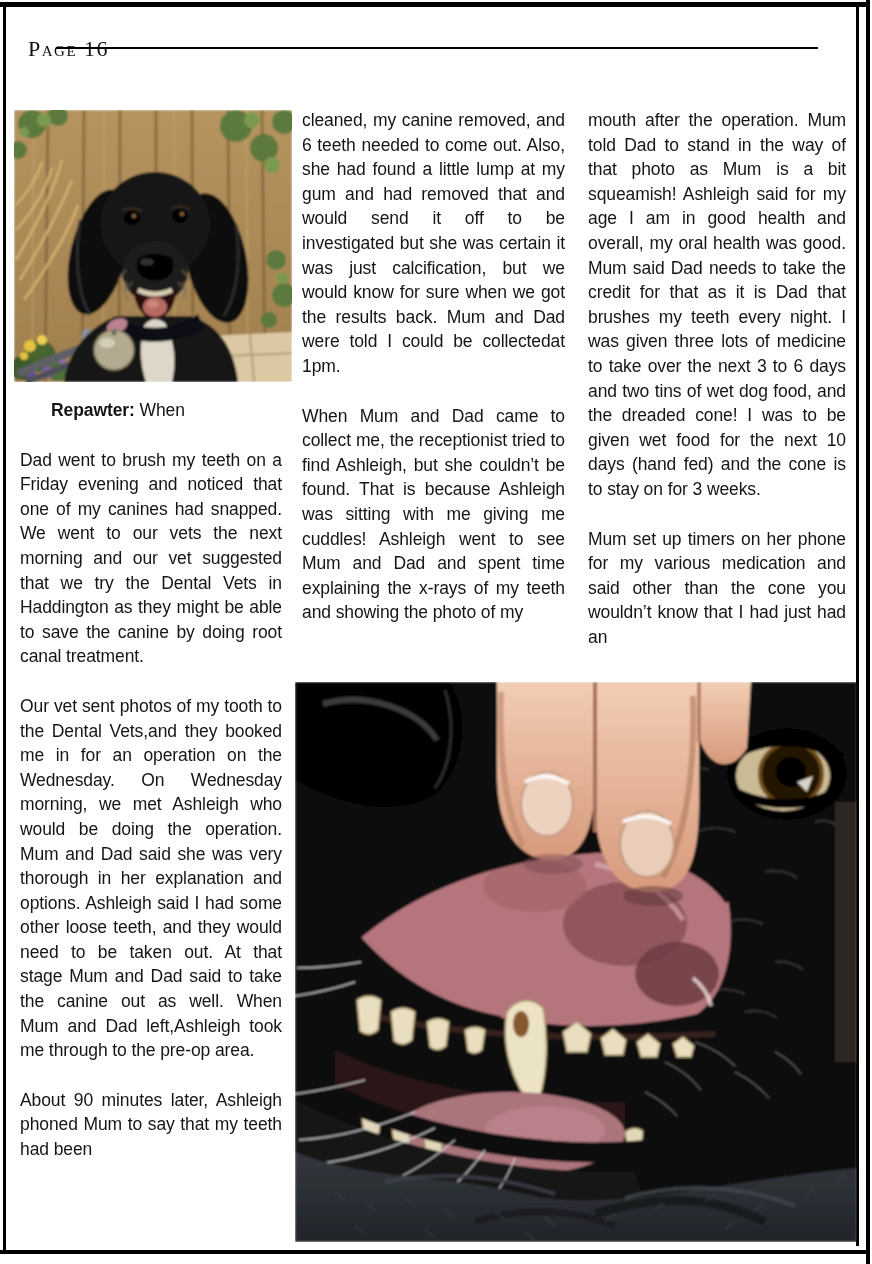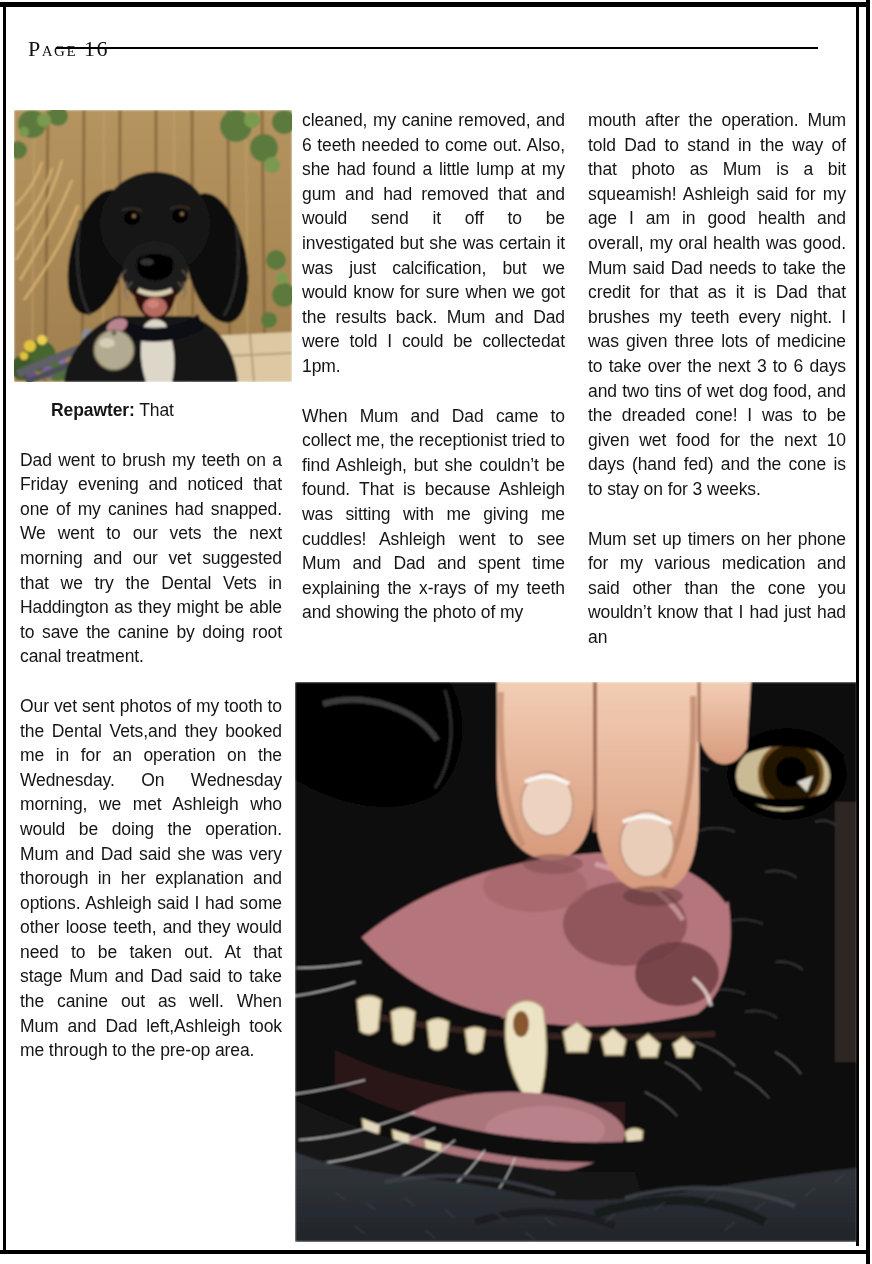--- a/index.html
+++ b/index.html
@@ -155,23 +155,24 @@
         <ellipse cx="95" cy="232" rx="8" ry="6" fill="#b08693" transform="rotate(-30 95 232)"></ellipse>
         <circle cx="100" cy="240" r="20" fill="#b2aa91"></circle>
         <circle cx="100" cy="240" r="20" fill="none" stroke="#7c7459" stroke-width="1.5"></circle>
         <ellipse cx="93" cy="233" rx="8" ry="5" fill="#d9d3bd" opacity=".85"></ellipse>
         <circle cx="100" cy="223" r="2.5" fill="#6e6650"></circle>
       </g>
     </svg>
   </figure>
 
   <div class="col" id="col1">
-    <p class="byline"><b>Repawter:</b> <span>That</span></p>
+    <p class="byline"><b>Repawter:</b> <span>When</span></p>
     <p>Dad went to brush my teeth on a Friday evening and noticed that one of my canines had snapped.  We went to our vets the next morning and our vet suggested that we try the Dental Vets in Haddington as they might be able to save the canine by doing root canal treatment.</p>
     <p>Our vet sent photos of my tooth to the Dental Vets,and they booked me in for an operation on the Wednesday.  On Wednesday morning, we met Ashleigh who would be doing the operation.  Mum and Dad said she was very thorough in her explanation and options.  Ashleigh said I had some other loose teeth, and they would need to be taken out.  At that stage Mum and Dad said to take the canine out as well.  When Mum and Dad left,Ashleigh took me through to the pre-op area.</p>
+    <p>About 90 minutes later, Ashleigh phoned Mum to say that my teeth had been</p>
   </div>
 
   <div class="col" id="col2">
     <p>cleaned, my canine removed, and 6 teeth needed to come out.  Also, she had found a little lump at my gum and had removed that and would send it off to be investigated but she was certain it was just calcification, but we would know for sure when we got the results back.  Mum and Dad were told I could be collectedat 1pm.</p>
     <p>When Mum and Dad came to collect me, the receptionist tried to find Ashleigh, but she couldn’t be found.  That is because Ashleigh was sitting with me giving me cuddles! Ashleigh went to see Mum and Dad and spent time explaining the x-rays of my teeth and showing the photo of my</p>
   </div>
 
   <div class="col" id="col3">
     <p>mouth after the operation.  Mum told Dad to stand in the way of that photo as Mum is a bit squeamish!  Ashleigh said for my age I am in good health and overall, my oral health was good.  Mum said Dad needs to take the credit for that as it is Dad that brushes my teeth every night.  I was given three lots of medicine to take over the next 3 to 6 days and two tins of wet dog food, and the dreaded cone!  I was to be given wet food for the next 10 days (hand fed) and the cone is to stay on for 3 weeks.</p>
     <p>Mum set up timers on her phone for my various medication and said other than the cone you wouldn’t know that I had just had an</p>

